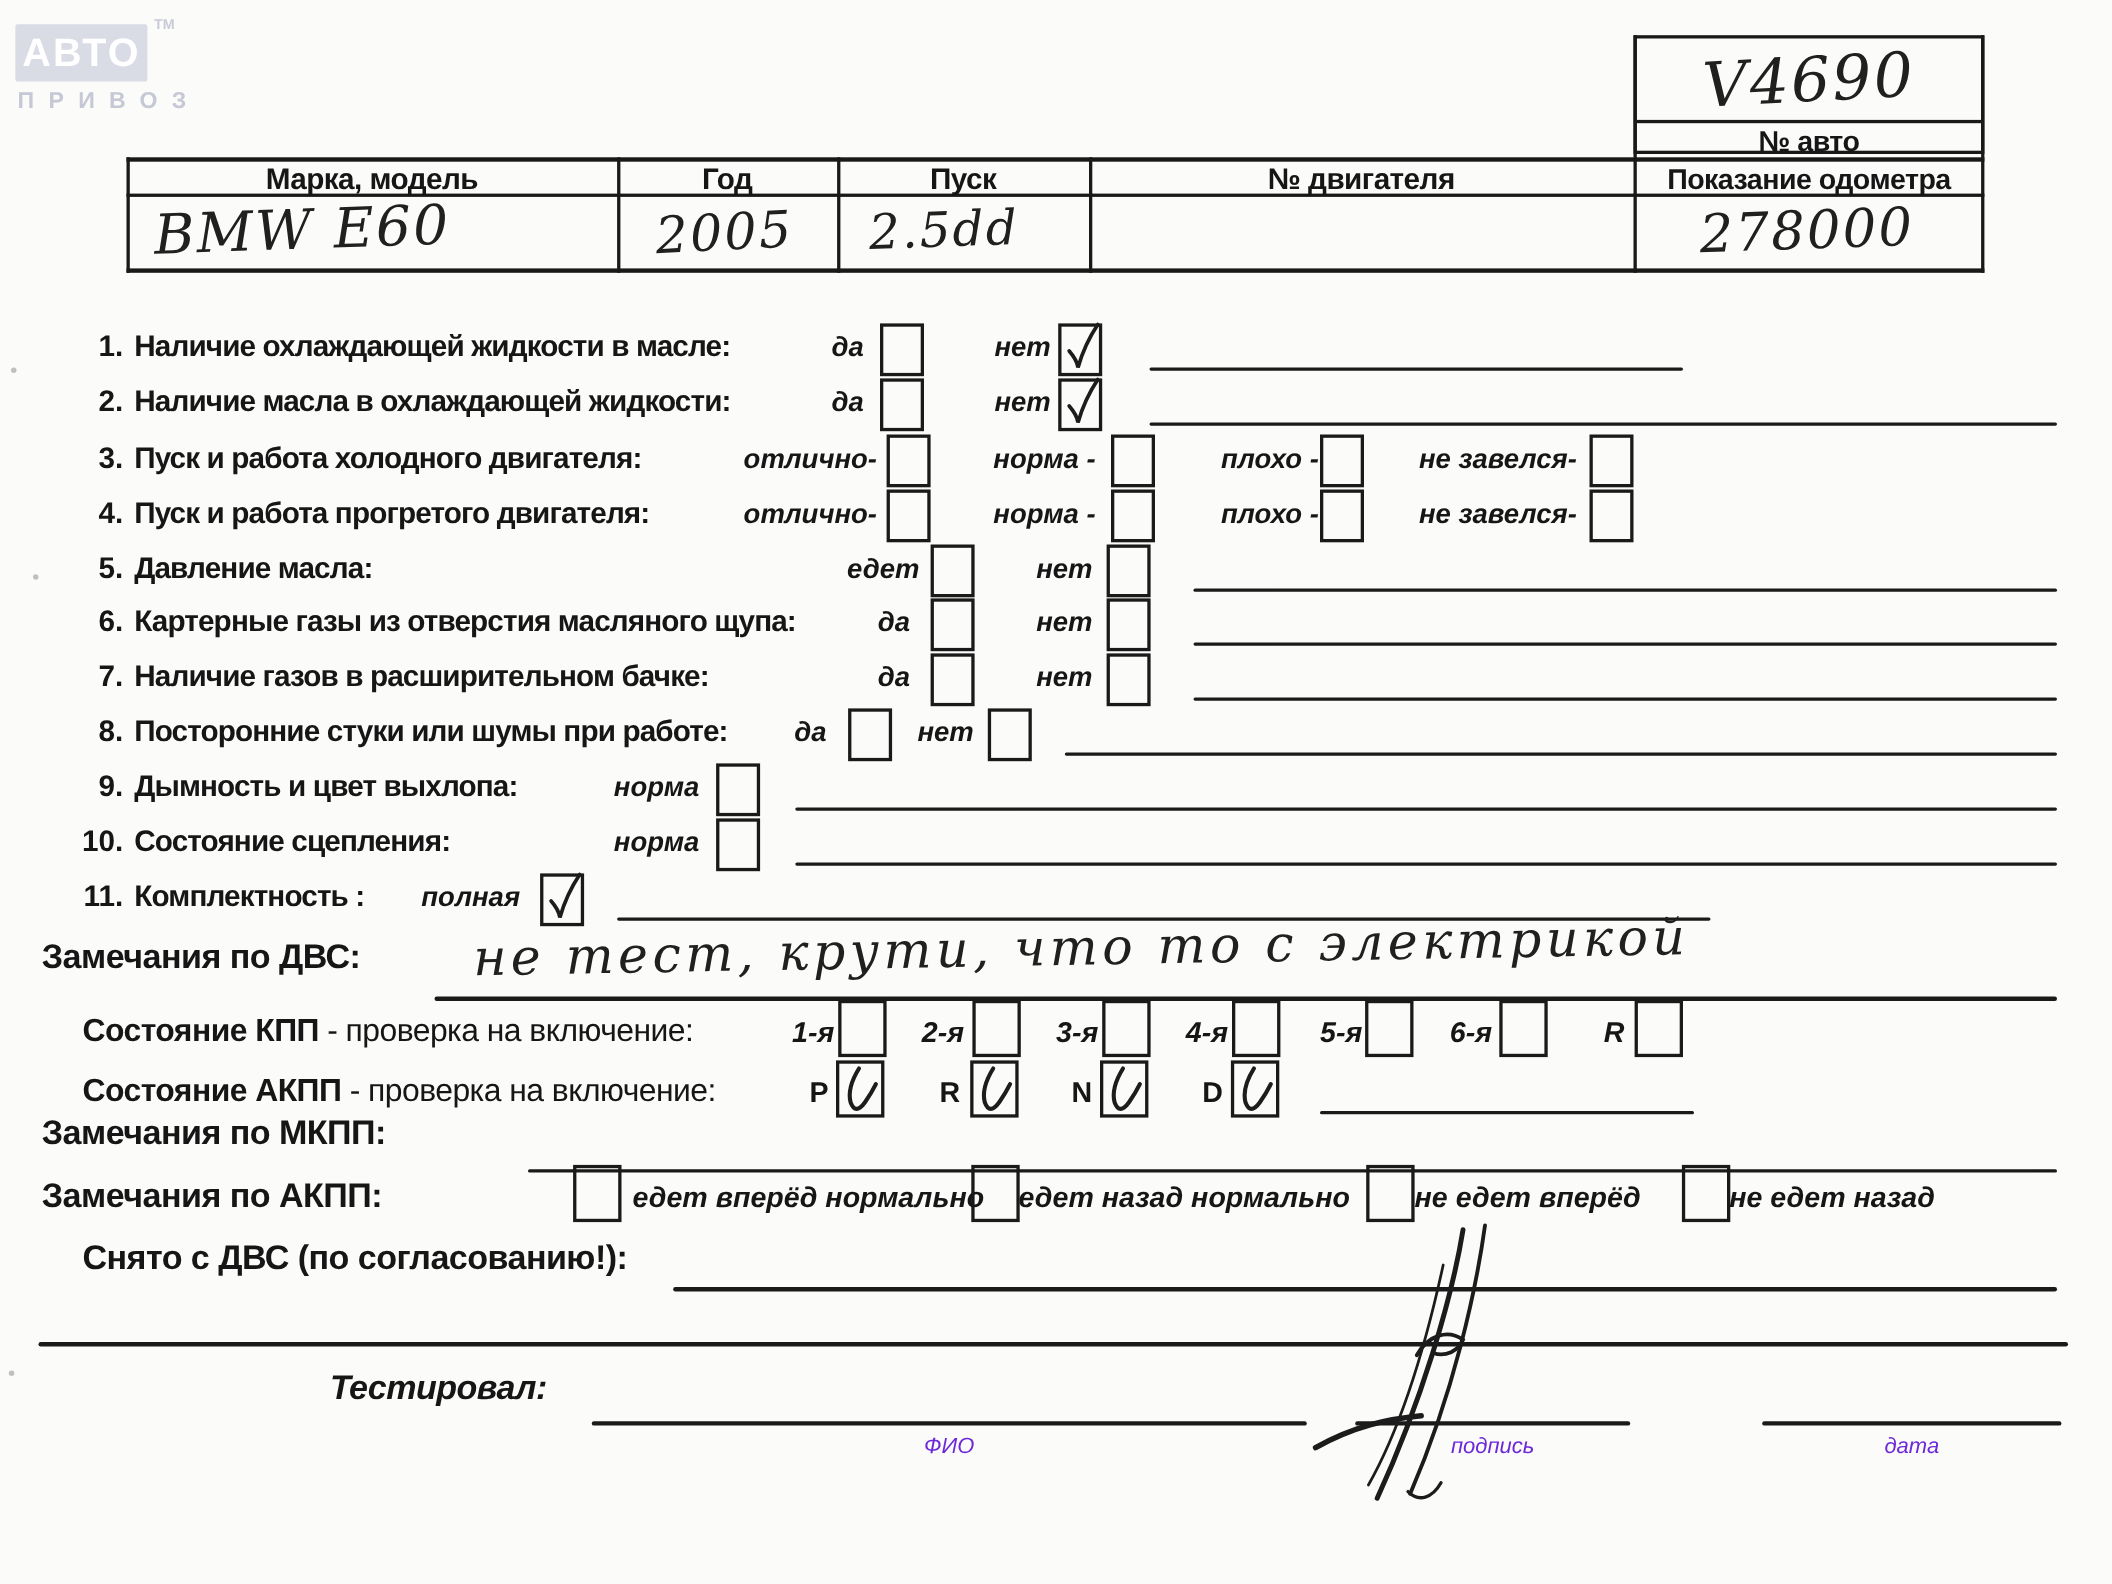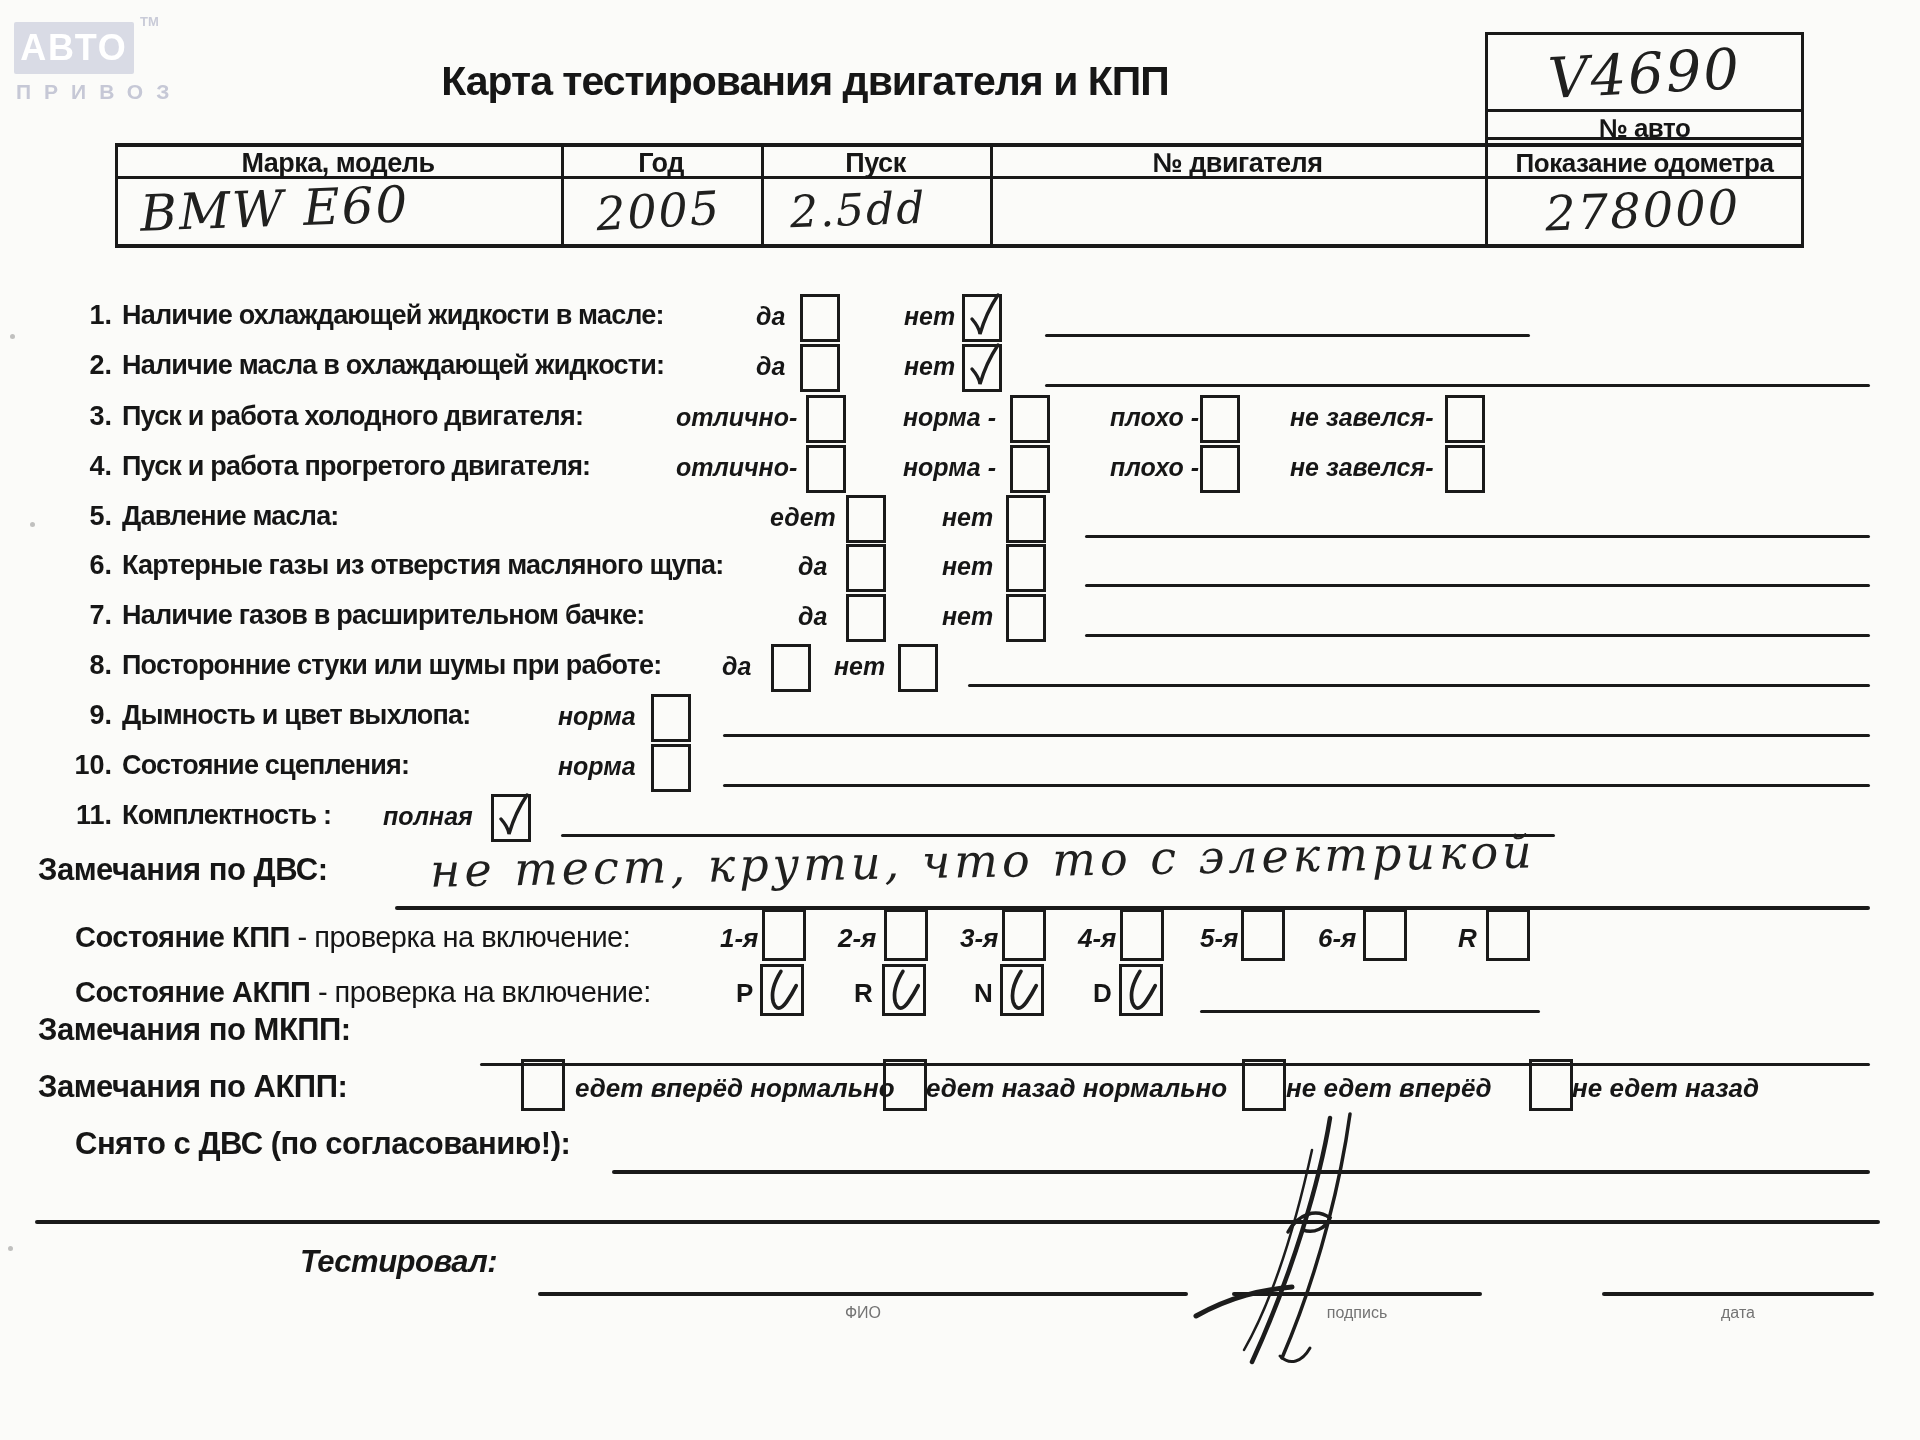--- a/index.html
+++ b/index.html
@@ -32,36 +32,35 @@
   .cb svg{position:absolute;left:0;top:0;width:100%;height:100%;overflow:visible;}
   .cb path{stroke:#1d1d1d;stroke-width:3.4;fill:none;stroke-linecap:round;}
   .wline{position:absolute;height:3px;background:#1a1a1a;border-radius:2px;}
   
   .sec{position:absolute;font-size:31px;font-weight:bold;letter-spacing:-0.5px;white-space:nowrap;}
   .row{position:absolute;left:0;width:1920px;height:52px;}
   .row .glbl{position:absolute;top:12px;font-size:26px;font-weight:bold;font-style:italic;white-space:nowrap;}
   .row .seclbl{position:absolute;left:75px;top:10px;font-size:29px;font-weight:bold;letter-spacing:-0.5px;white-space:nowrap;}
   .row .seclbl .rest{font-weight:normal;}
   .row .seclbl38{position:absolute;left:38px;top:8px;font-size:31px;font-weight:bold;letter-spacing:-0.5px;white-space:nowrap;}
-  .footer-lbl{position:absolute;font-size:16px;text-align:center;color:#737373;}
+  .footer-lbl{position:absolute;font-size:20px;text-align:center;color:#6d28d9;font-style:italic;}
   .speck{position:absolute;width:5px;height:5px;background:#9a9a98;border-radius:50%;opacity:.6;}
   .sig path{stroke:#1c1c1c;fill:none;stroke-linecap:round;}
 </style>
 </head>
 <body>
 
 <div class="sheet">
 
   <div class="logo-box">
     <span class="logo-brand">АВТО</span>
   </div>
   <span class="logo-tm">ТМ</span>
   <span class="logo-sub">ПРИВОЗ</span>
 
-  <div class="title">Карта тестирования двигателя  и КПП</div>
 
   <div class="abs" style="left:1485px;top:32px;width:319px;height:108px;border:3px solid #191919;box-sizing:border-box;">
     <span class="hand" style="left:60px;top:6px;font-size:56px;transform:rotate(-3deg);">V4690</span>
     <div class="hline" style="left:0;top:74px;width:313px;"></div>
     <div class="th" style="left:0;top:78px;width:313px;font-size:26px;">№ авто</div>
   </div>
 
   <div class="hline" style="left:115px;top:143px;width:1689px;height:4px;"></div>
   <div class="hline" style="left:115px;top:176px;width:1689px;"></div>
   <div class="hline" style="left:115px;top:244px;width:1689px;height:4px;"></div>

